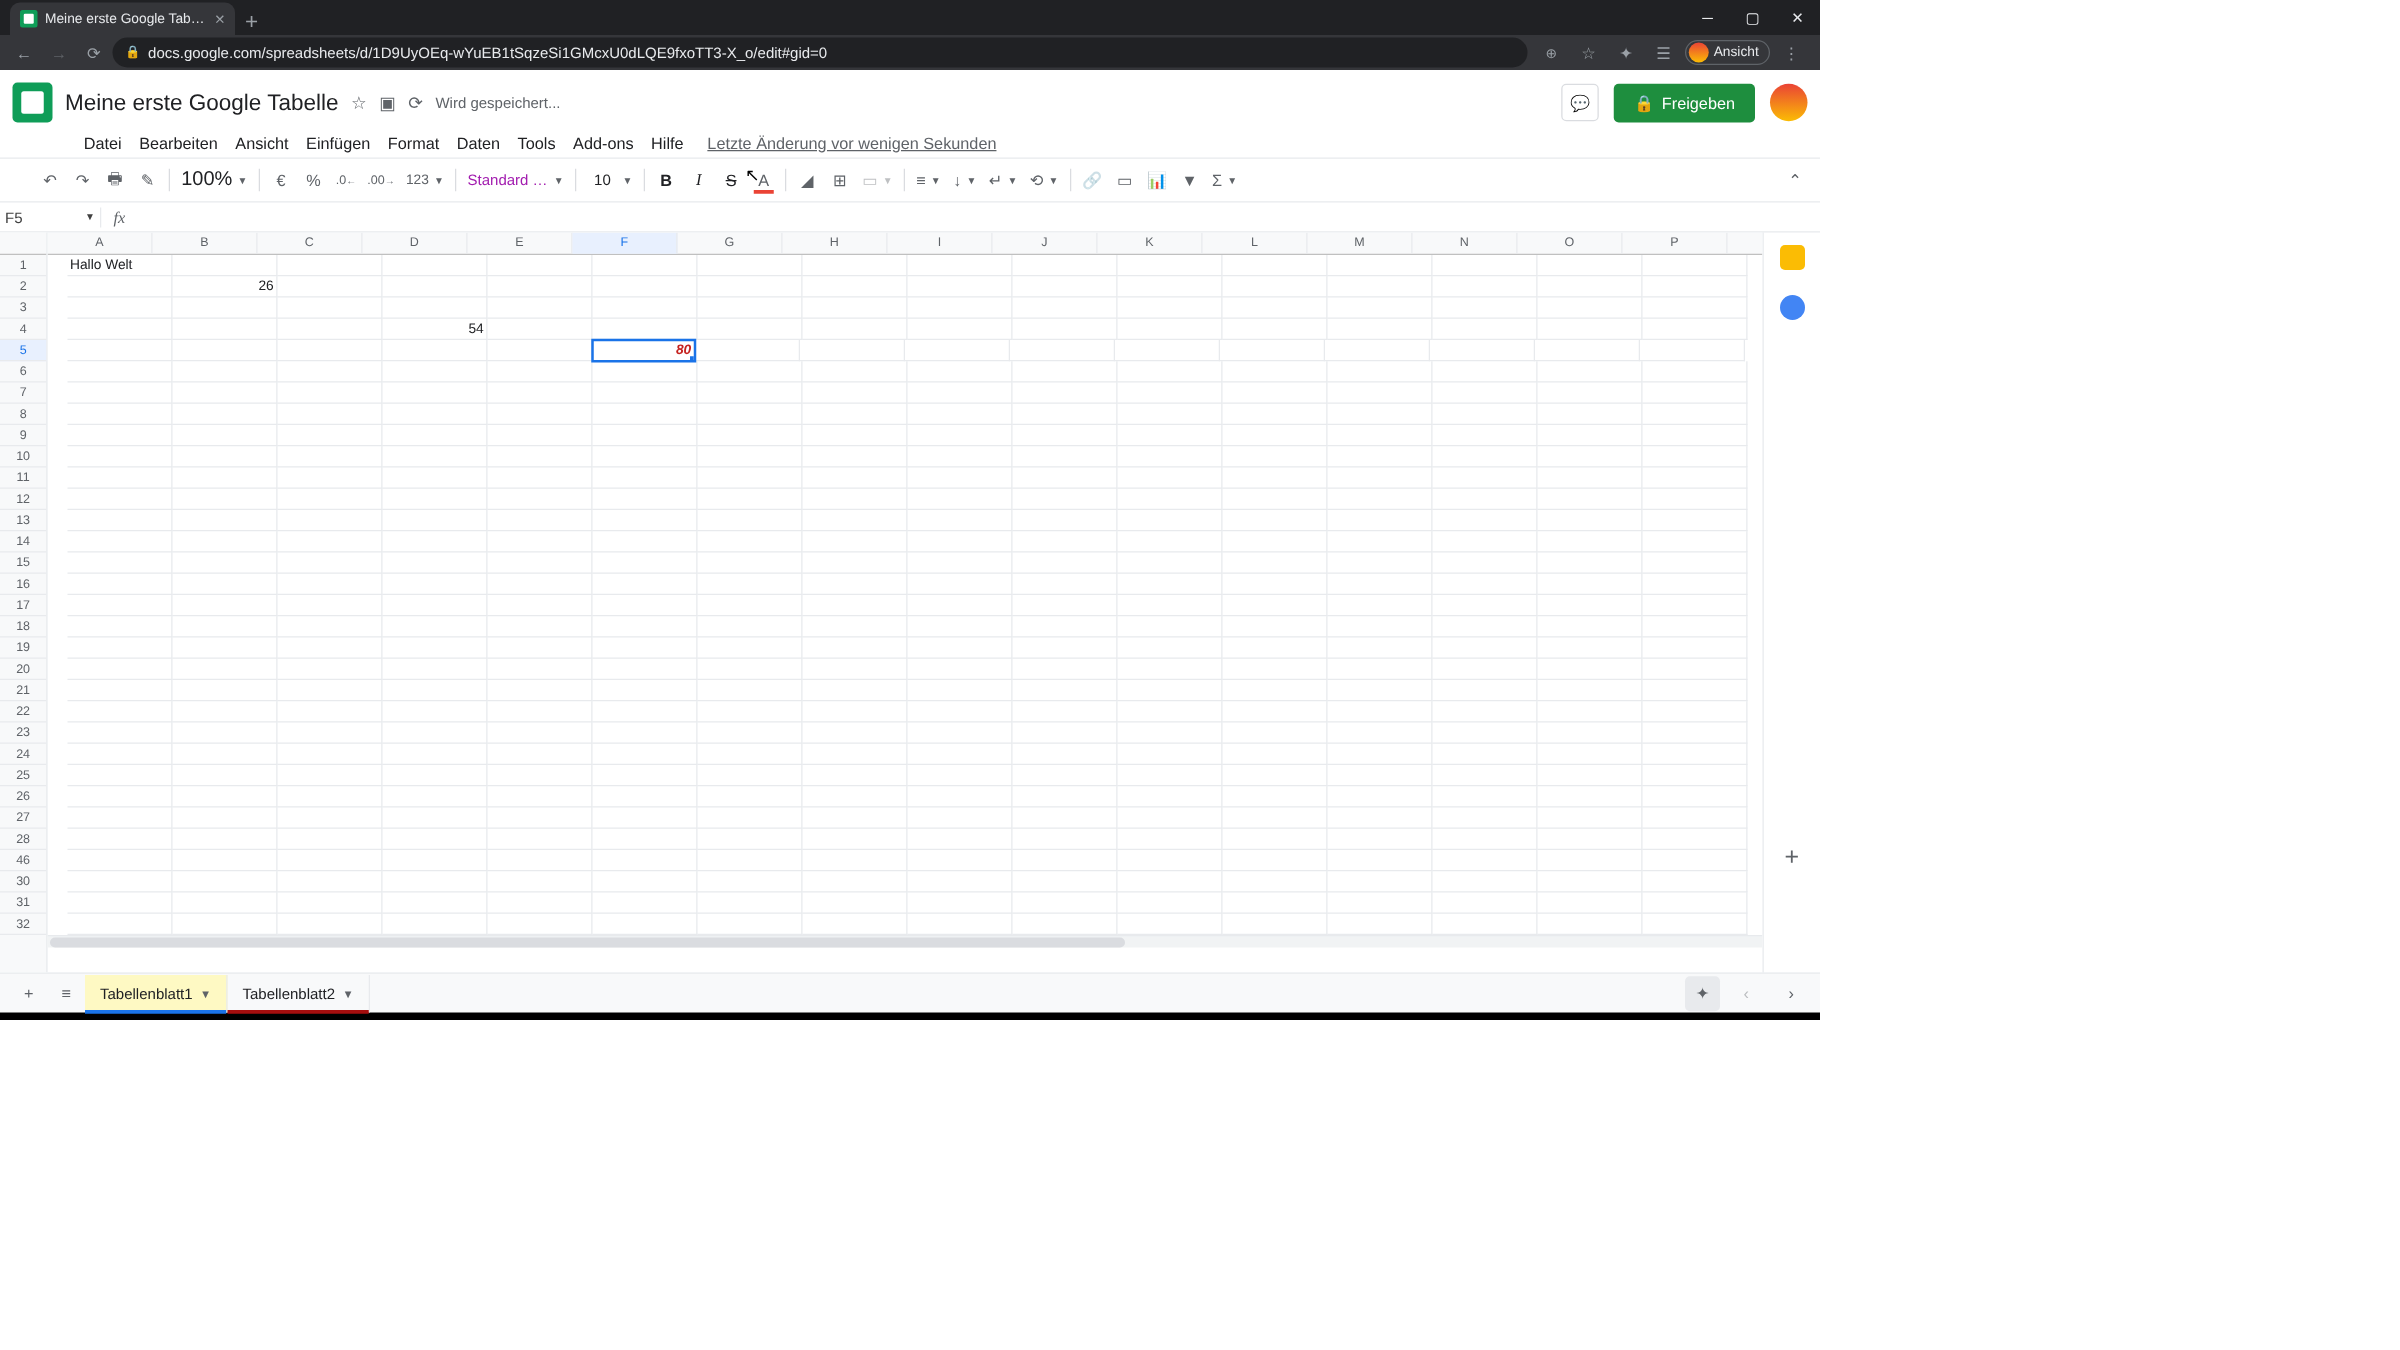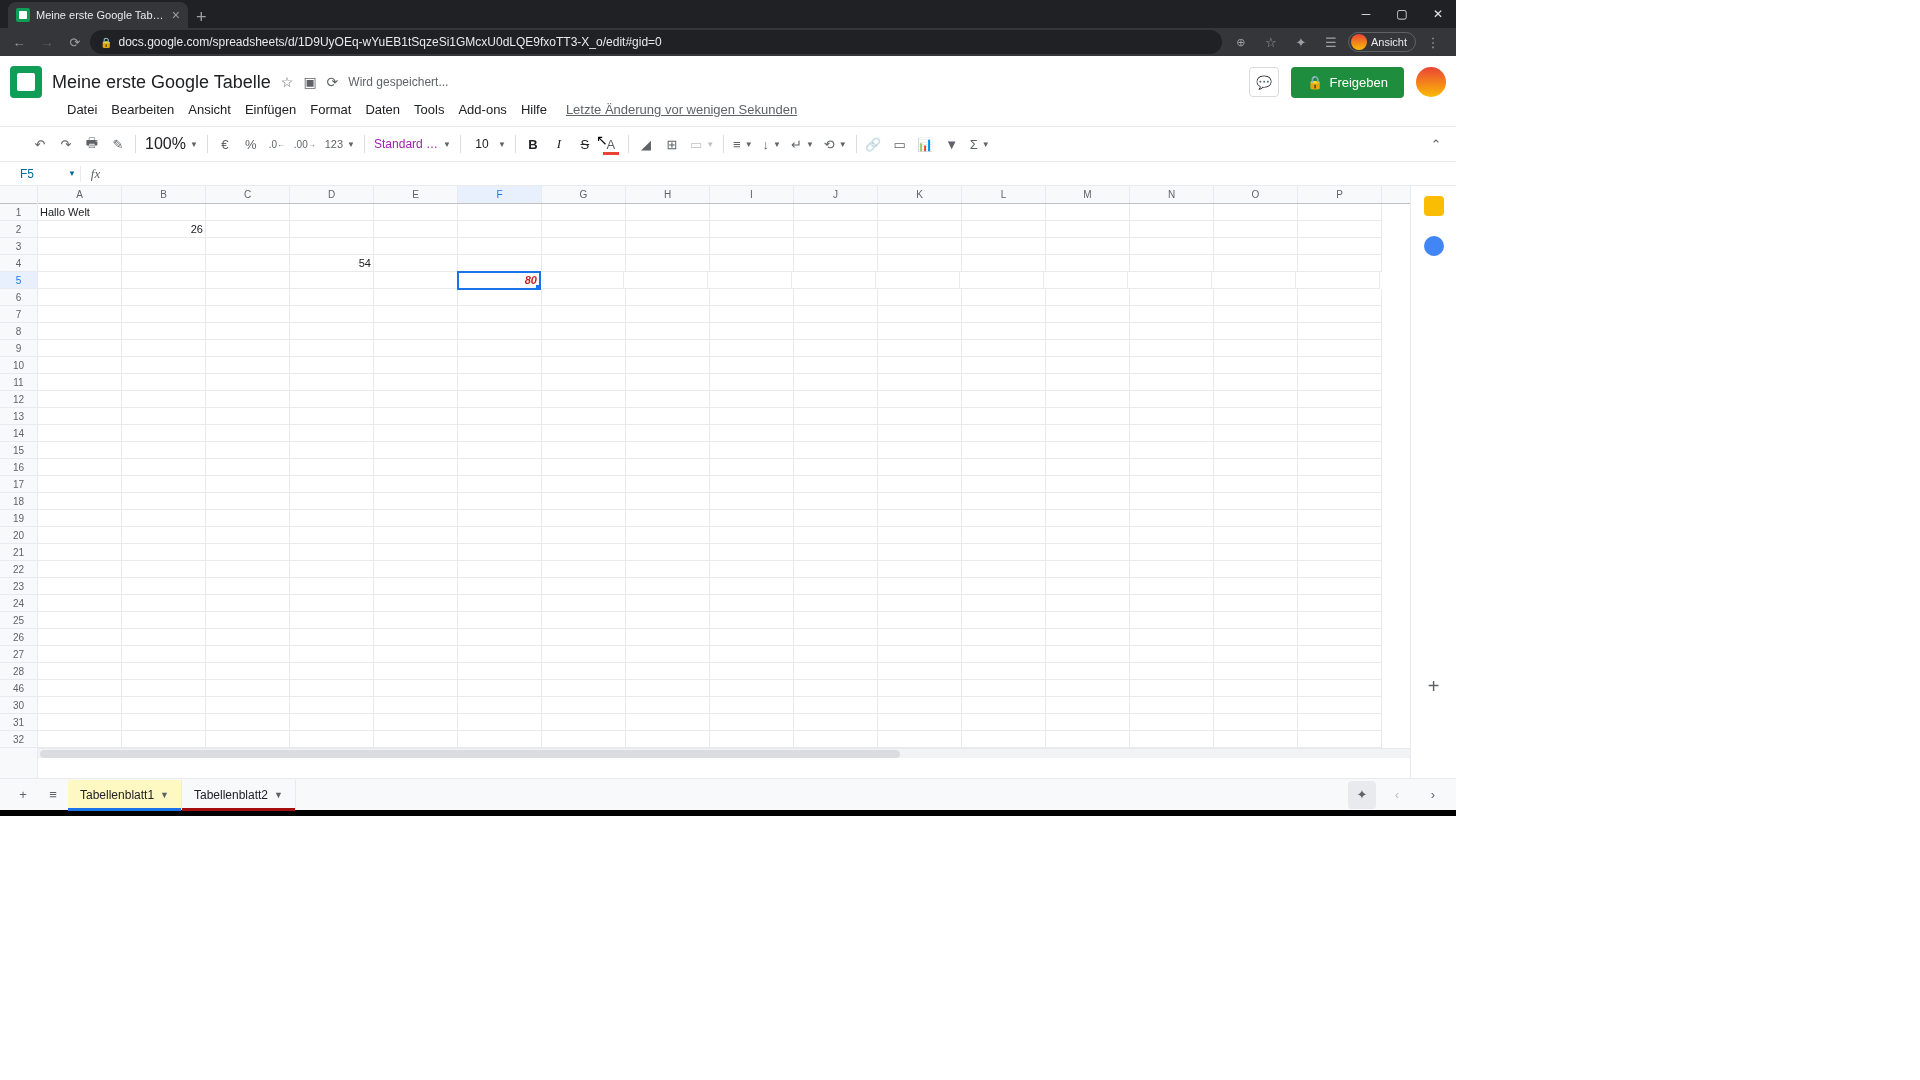--- a/index.html
+++ b/index.html
@@ -32,21 +32,21 @@
 .title-row { display:flex; align-items:center; gap:10px; }
 .doc-title { font-size:18px; color:#202124; }
 .title-icon { color:#5f6368; font-size:14px; cursor:pointer; }
 .save-status { color:#5f6368; font-size:12px; }
 .header-right { display:flex; align-items:center; gap:12px; margin-left:auto; }
 .comment-btn { width:30px; height:30px; border:1px solid #dadce0; border-radius:4px; display:flex; align-items:center; justify-content:center; color:#5f6368; cursor:pointer; }
 .share-btn { background:#1e8e3e; color:#fff; border:none; border-radius:4px; padding:8px 16px; font-size:13px; font-weight:500; display:flex; align-items:center; gap:6px; cursor:pointer; }
 .avatar-large { width:30px; height:30px; border-radius:50%; background:linear-gradient(#ea4335,#fbbc04); cursor:pointer; }
 
 
-.menubar { display:flex; align-items:flex-start; padding:0 60px 4px 60px; gap:2px; height:24px; font-size:13px; color:#202124; }
+.menubar { display:flex; align-items:flex-end; padding:0 60px 4px 60px; gap:2px; height:24px; font-size:13px; color:#202124; }
 .menu-item { padding:2px 7px; cursor:pointer; border-radius:3px; }
 .last-change { color:#5f6368; text-decoration:underline; margin-left:10px; cursor:pointer; }
 
 
 .toolbar { border-top:1px solid #e8eaed; border-bottom:1px solid #e8eaed; height:36px; display:flex; align-items:center; padding:0 8px 0 28px; gap:2px; }
 .tb-btn { min-width:24px; height:24px; display:flex; align-items:center; justify-content:center; cursor:pointer; border-radius:3px; color:#5f6368; font-size:13px; padding:0 3px; }
 .tb-sep { width:1px; height:18px; background:#dadce0; margin:0 3px; }
 .tb-select { display:flex; align-items:center; gap:4px; padding:0 4px; cursor:pointer; color:#5f6368; }
 .tb-select .arrow { font-size:8px; }
 .zoom-val { color:#202124; font-size:16px; }
@@ -55,39 +55,39 @@
 .bold { font-weight:bold; color:#202124; }
 .italic { font-style:italic; font-family:serif; color:#202124; }
 .strike { text-decoration:line-through; color:#202124; }
 .text-color { position:relative; }
 .text-color::after { content:""; position:absolute; bottom:1px; left:4px; right:4px; height:3px; background:#ea4335; }
 .disabled { opacity:0.4; }
 .collapse-btn { margin-left:auto; }
 
 
 .formula-bar { height:24px; border-bottom:1px solid #e8eaed; display:flex; align-items:center; }
-.namebox { width:80px; padding-left:20px; font-size:12px; color:#0369a1; display:flex; align-items:center; gap:6px; }
+.namebox { width:80px; padding-left:4px; font-size:12px; color:#404040; display:flex; align-items:center; gap:6px; }
 .namebox .arrow { font-size:8px; margin-left:auto; margin-right:4px; }
 .fx-icon { width:30px; text-align:center; color:#5f6368; font-style:italic; font-family:serif; border-left:1px solid #e8eaed; padding:0 4px; }
 .formula-input { flex:1; font-size:12px; color:#5f6368; padding-left:4px; }
 .formula-input .ref-orange { color:#e8710a; }
 .formula-input .ref-purple { color:#9334e6; }
 
 
 .grid-area { display:flex; height: 592px; }
 .grid-wrap { display:flex; flex:1; position:relative; overflow:hidden; }
 .row-hdr-col { width:38px; background:#f8f9fa; border-right:1px solid #e8eaed; }
 .corner { height:18px; border-bottom:1px solid #c0c0c0; background:#f8f9fa; }
 .row-hdr { height:17px; border-bottom:1px solid #e8eaed; text-align:center; font-size:10px; color:#5f6368; line-height:17px; }
 .row-hdr.sel { background:#e8f0fe; color:#1a73e8; }
 .col-area { flex:1; overflow:hidden; }
 .col-hdrs { height:18px; display:flex; background:#f8f9fa; border-bottom:1px solid #c0c0c0; }
 .col-hdr { width:84px; border-right:1px solid #e8eaed; text-align:center; font-size:10px; color:#5f6368; line-height:18px; }
 .col-hdr.sel { background:#e8f0fe; color:#1a73e8; }
-.cells { position:relative; }
+.cells { position:relative;margin-left:16px; }
 .cell-row { display:flex; height:17px; }
 .cell { width:84px; height:17px; border-right:1px solid #e8eaed; border-bottom:1px solid #e8eaed; font-size:11px; padding:0 2px; line-height:17px; overflow:hidden; }
 .cell.num { text-align:right; }
 .cell.active { border:2px solid #1a73e8; height:19px; line-height:15px; position:relative; z-index:2; margin:-1px; font-style:italic; font-weight:bold; color:#c5221f; }
 .cell.active::after { content:""; position:absolute; right:-3px; bottom:-3px; width:6px; height:6px; background:#1a73e8; }
 
 
 .side-panel { width:46px; border-left:1px solid #e8eaed; display:flex; flex-direction:column; align-items:center; padding-top:10px; gap:20px; }
 .side-icon { width:20px; height:20px; border-radius:4px; cursor:pointer; }
 .keep-icon { background:#fbbc04; }

